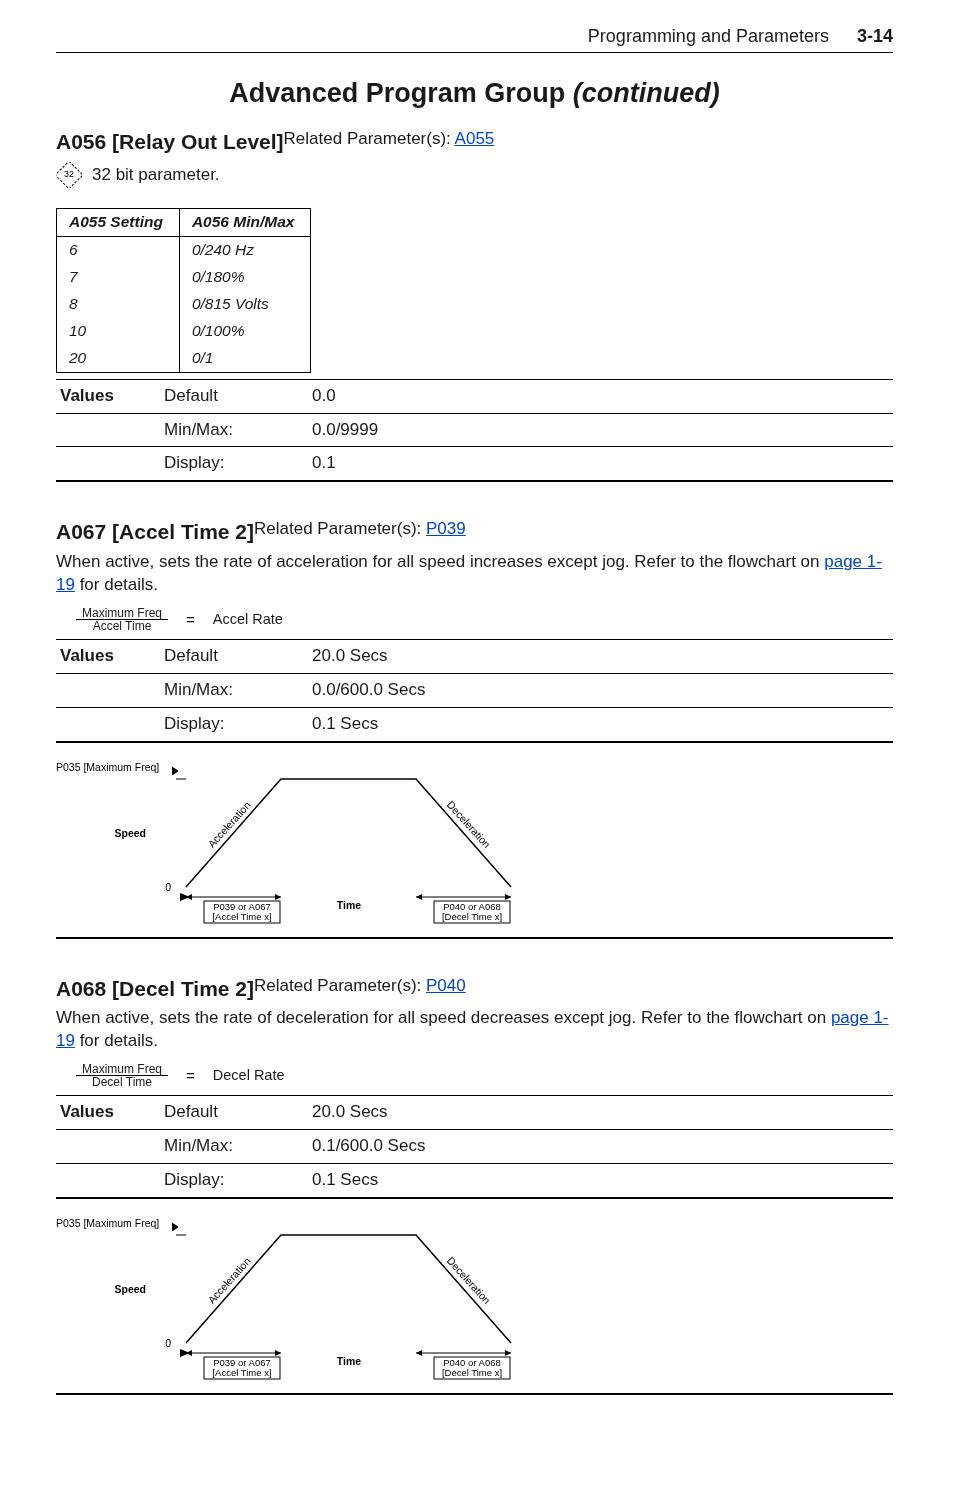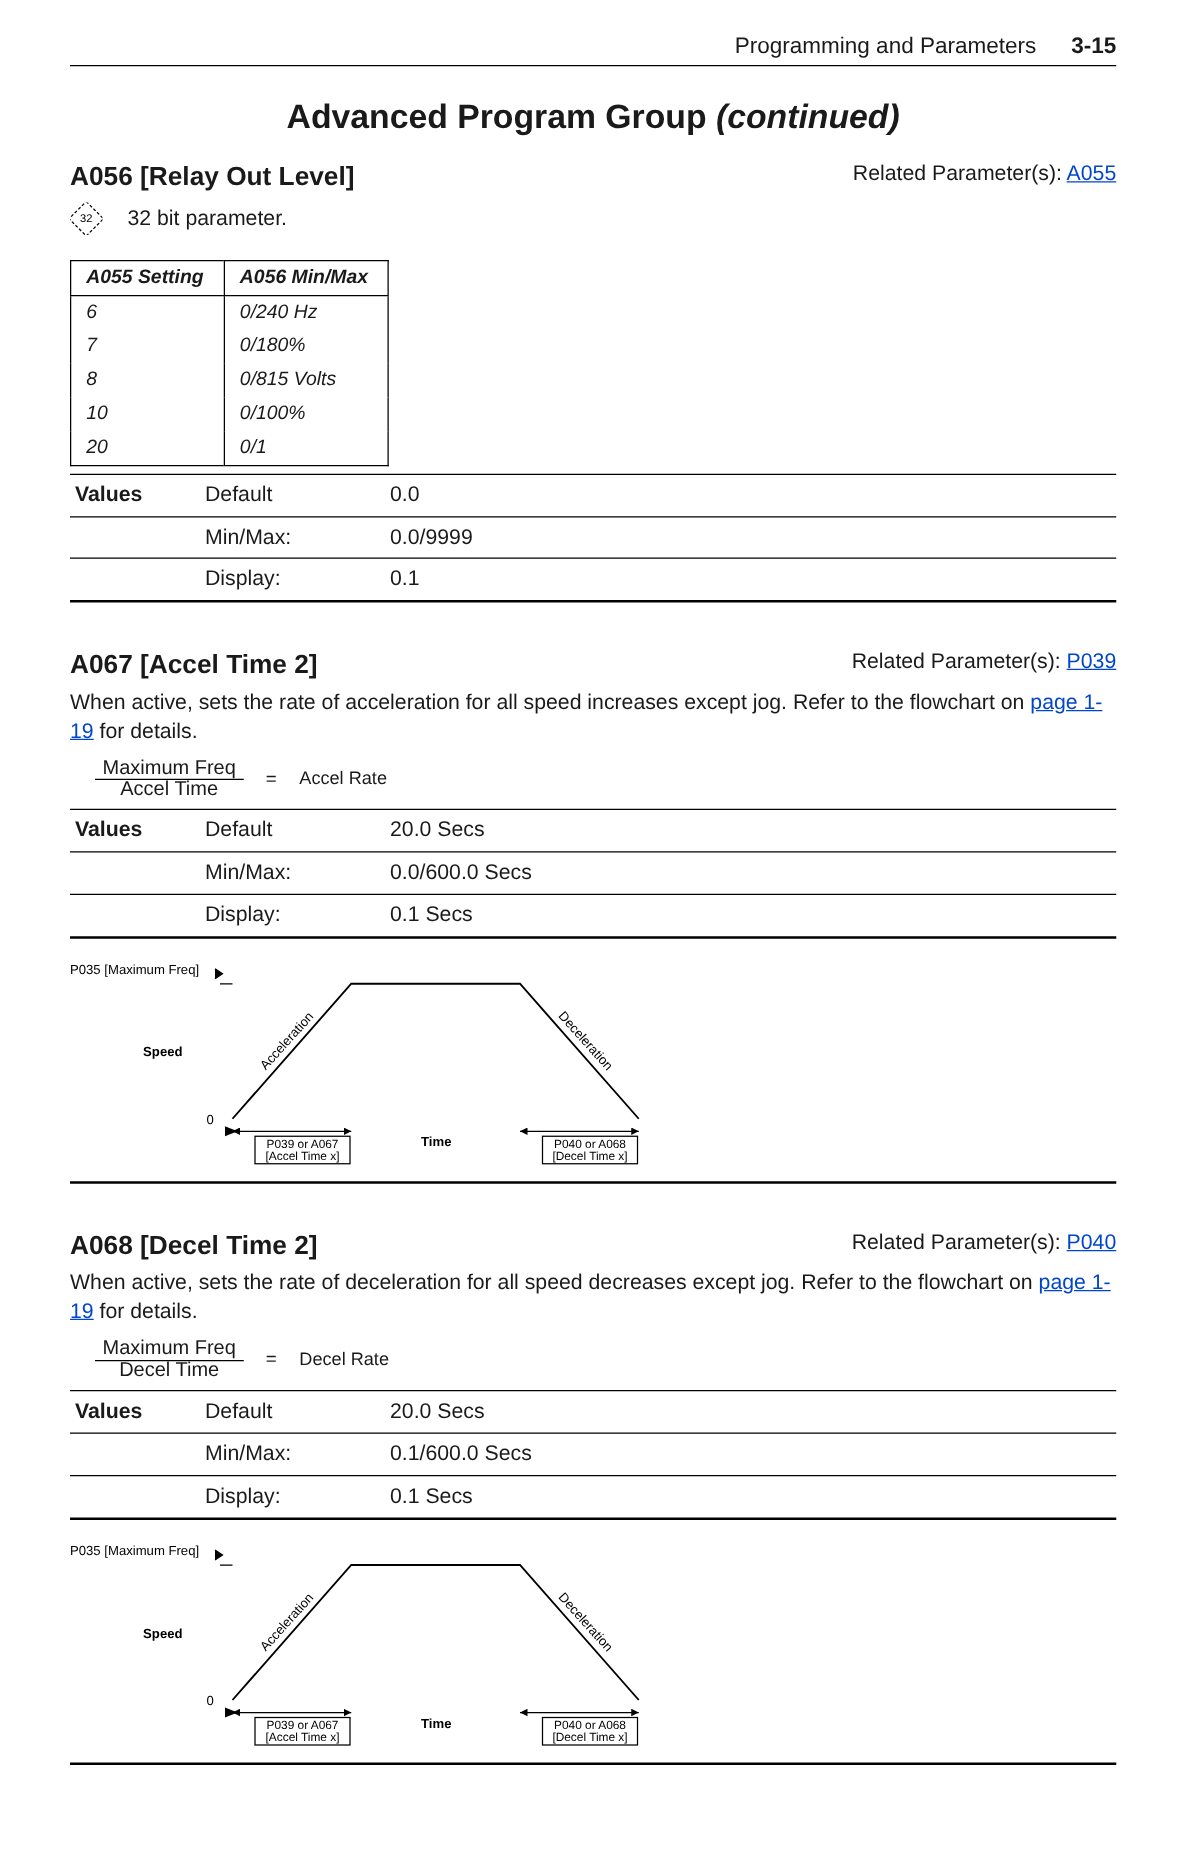--- a/index.html
+++ b/index.html
@@ -16,35 +16,35 @@
   .runhead{display:flex;justify-content:flex-end;align-items:baseline;gap:28px;
     border-bottom:1.5px solid var(--rule);padding-bottom:4px;margin-bottom:22px;}
   .runhead .title{font-size:18px;}
   .runhead .pnum{font-weight:700;font-size:18px;}
 
   
   h1.section{text-align:center;font-weight:700;font-size:27px;margin:0 0 16px 0;}
   h1.section .cont{font-style:italic;font-weight:700;}
 
   
-  .param-head{display:flex;justify-content:space-between;align-items:flex-start;margin-top:10px;}
+  .param-head{display:flex;align-items:flex-start;margin-top:10px;}
   .param-head h2{margin:0;font-size:21px;font-weight:700;}
   .param-head .rel{font-size:17px;}
   .link{color:var(--link);text-decoration:underline;}
 
   
-  .bitline{display:flex;align-items:center;gap:20px;margin:6px 0 4px 0;}
+  .bitline{display:flex;align-items:center;gap:10px;margin:6px 0 4px 0;}
   .bitline .icon32{display:inline-flex;font-size:11px;}
   .bitline .icon32 svg{width:26px;height:26px;}
   .bitline .txt{font-size:17px;}
 
   .bodytext{font-size:17px;margin:4px 0 10px 0;}
   .equation{font-size:15.5px;display:flex;align-items:center;gap:18px;margin:4px 0 4px 20px;}
   .equation .frac{display:inline-flex;flex-direction:column;align-items:center;line-height:1.05;}
-  .equation .frac .top,.equation .frac .bot{padding:0 6px;font-size:16px;}
+  .equation .frac .top,.equation .frac .bot{padding:0 6px;font-size:12px;}
   .equation .frac .top{border-bottom:1px solid var(--rule);}
   .equation .eq{font-size:15px;}
   .equation .rhs{font-size:14.5px;}
   
 
   table.small2{border:1.5px solid var(--rule);border-collapse:collapse;margin-top:20px;font-style:italic;}
   table.small2 th,table.small2 td{font-size:15.5px;text-align:left;padding:3px 16px 3px 12px;vertical-align:top;}
   table.small2 thead th{border-bottom:1.5px solid var(--rule);}
   table.small2 .divider{border-right:1.5px solid var(--rule);}
 
@@ -66,21 +66,21 @@
   .clabel-sm{font-size:9.5px;fill:#000;}
   .clabel-bold{font-size:10.5px;font-weight:700;fill:#000;}
 </style>
 </head>
 <body>
 
 <div class="page">
 
   <div class="runhead">
     <span class="title">Programming and Parameters</span>
-    <span class="pnum">3-15</span>
+    <span class="pnum">3-14</span>
   </div>
 
   <h1 class="section">
     <span>Advanced Program Group</span>
     <span class="cont">(continued)</span>
   </h1>
 
   <div class="param-head">
     <h2>A056 [Relay Out Level]</h2>
     <div class="rel">

